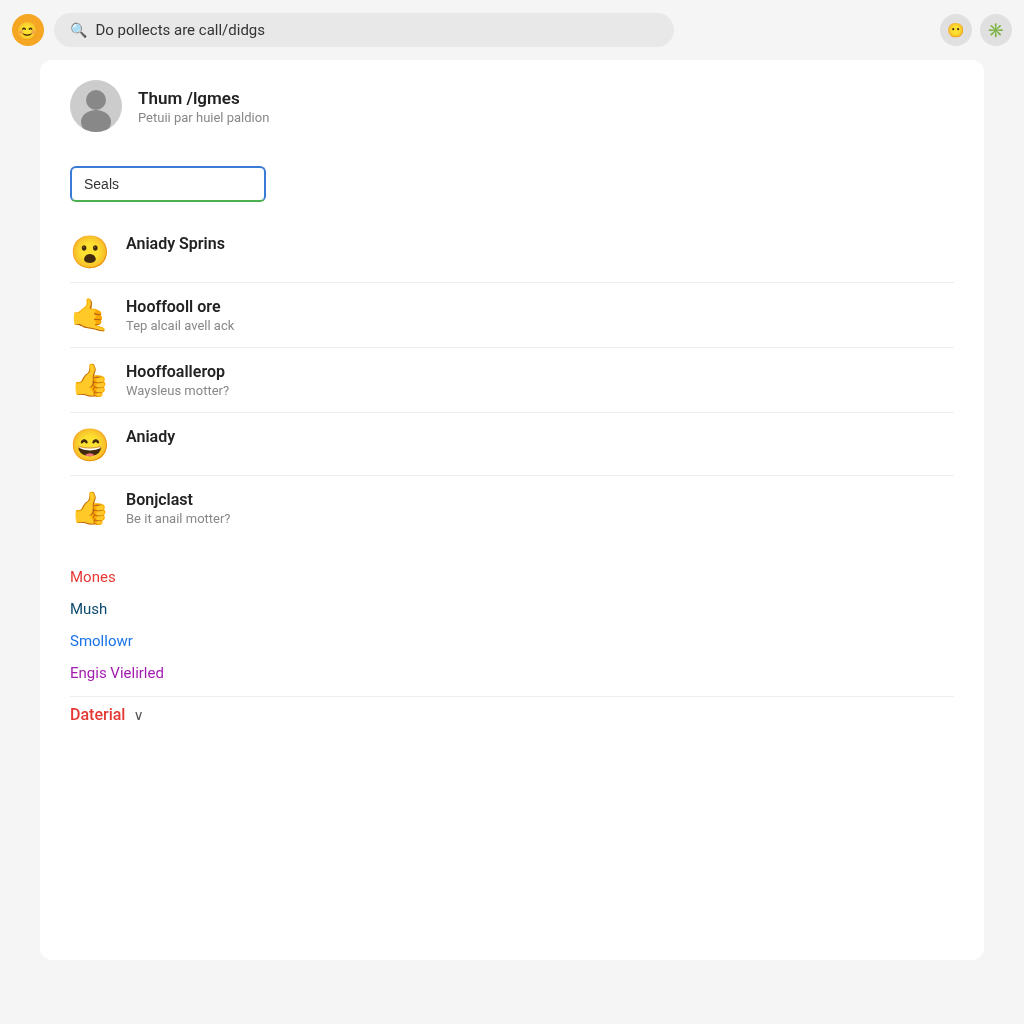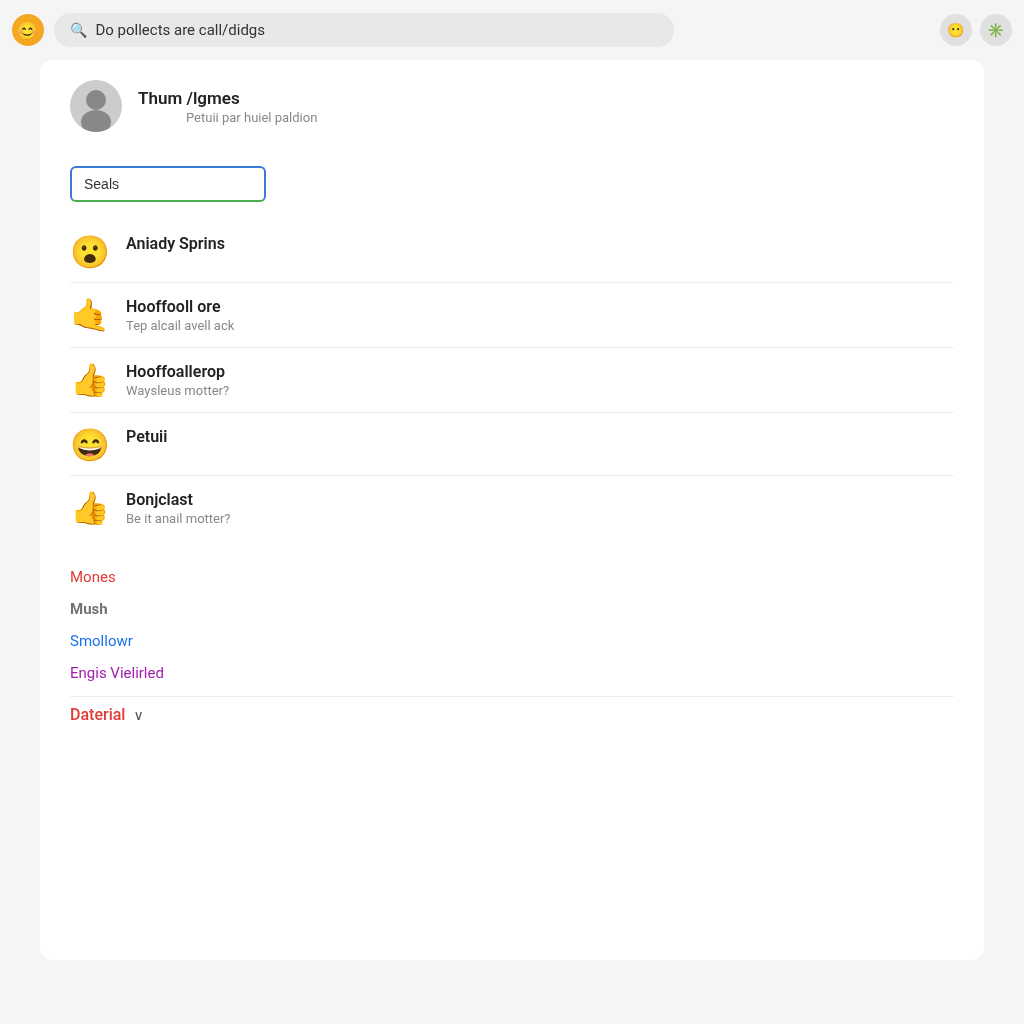--- a/index.html
+++ b/index.html
@@ -105,21 +105,20 @@
     }
     .user-info-name {
       font-size: 17px;
       font-weight: 600;
       color: #222;
     }
     .user-info-sub {
       font-size: 13px;
       color: #888;
       margin-top: 2px;
-      margin-left: 48px;
     }
     .seals-input-wrap {
       margin-bottom: 18px;
     }
     .seals-input {
       border: 2px solid #3a7bd5;
       border-bottom-color: #4caf50;
       border-radius: 6px;
       padding: 8px 12px;
       font-size: 14px;
@@ -257,36 +256,36 @@
         <div class="emoji-icon">👍</div>
         <div class="item-content">
           <div class="item-title">Hooffoallerop</div>
           <div class="item-subtitle">Waysleus motter?</div>
         </div>
       </div>
 
       <div class="list-item">
         <div class="emoji-icon">😄</div>
         <div class="item-content">
-          <div class="item-title">Petuii</div>
+          <div class="item-title">Aniady</div>
         </div>
       </div>
 
       <div class="list-item">
         <div class="emoji-icon">👍</div>
         <div class="item-content">
           <div class="item-title">Bonjclast</div>
           <div class="item-subtitle">Be it anail motter?</div>
         </div>
       </div>
     </div>
 
     <div class="links-section">
       <a class="link-item" style="color:#e53935;" href="#">Mones</a>
-      <a class="link-item" style="color:#737373;font-weight:bold;" href="#">Mush</a>
+      <a class="link-item" style="color:#0c4a6e;" href="#">Mush</a>
       <a class="link-item" style="color:#1a73e8;" href="#">Smollowr</a>
       <a class="link-item" style="color:#a21caf;" href="#">Engis Vielirled</a>
 
       <hr class="divider">
 
       <div class="daterial-row">
         <span class="daterial-label">Daterial</span>
         <span class="chevron-icon">∨</span>
       </div>
     </div>

